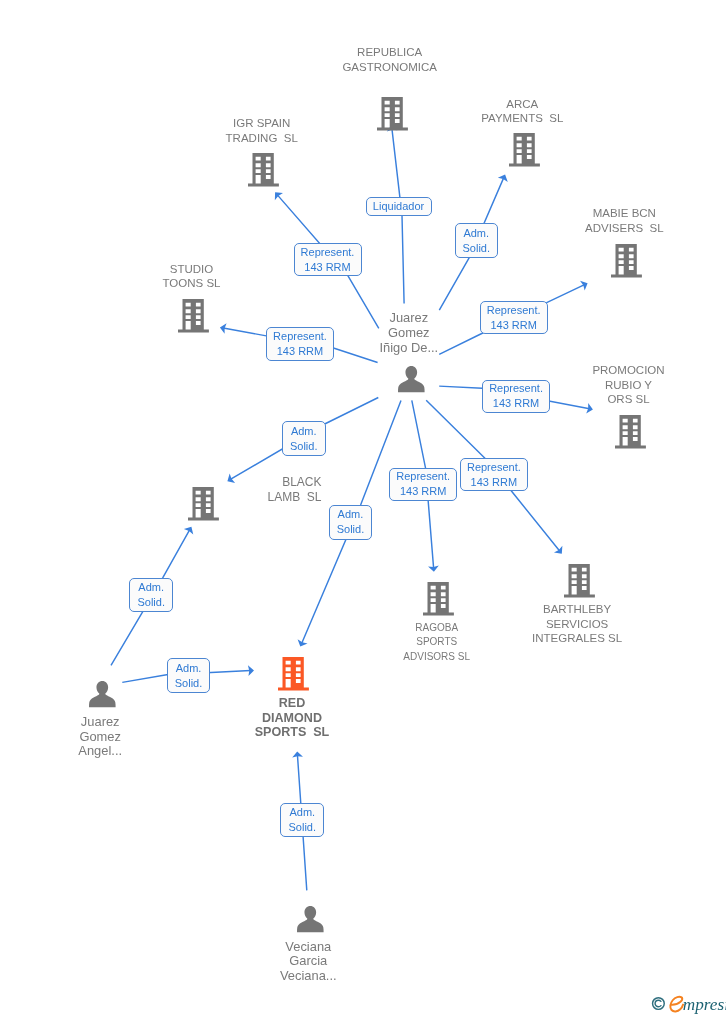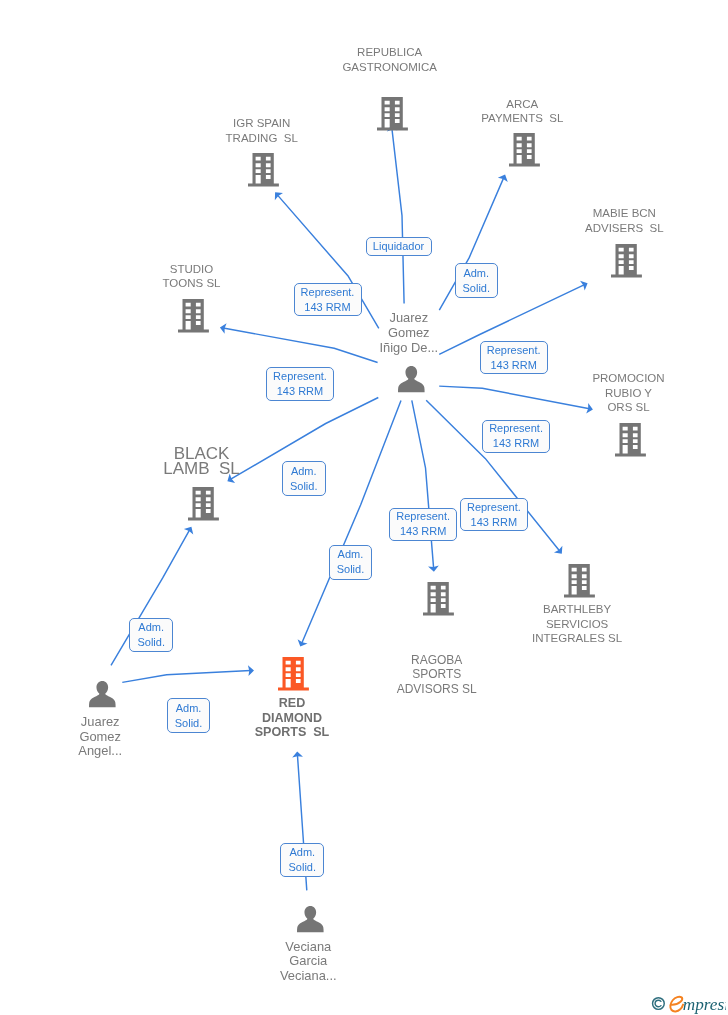--- a/index.html
+++ b/index.html
@@ -11,21 +11,21 @@
   #edge-layer{position:absolute;left:0;top:0;}
   .node{position:absolute;}
   .node-icon{position:absolute;display:block;}
   .node-text{position:absolute;text-align:center;color:#7a7a7a;
              font-size:11.5px;line-height:14.7px;white-space:pre;}
   .node-text span{display:block;}
   .node-text span, .edge-label span{transform:translateZ(0);}
   .edge-label{position:absolute;border:1.3px solid #4c86d2;border-radius:5px;
           background:#fbfbfb;color:#2f7ad3;font-size:11px;line-height:14.9px;
           text-align:right;box-sizing:border-box;
-          display:flex;flex-direction:column;justify-content:center;align-items:center;margin-top:40px;}
+          display:flex;flex-direction:column;justify-content:center;align-items:center;}
   .edge-label span{display:block;white-space:nowrap;}
   #watermark{position:absolute;left:648px;top:993px;}
 </style>
 </head>
 <body>
 
 <div id="stage">
   <svg id="edge-layer" width="728" height="1015" viewBox="0 0 728 1015">
       <g>
         <polyline points="404.10,303.50 402.00,215.60 391.89,128.38" fill="none" stroke="#3a80dd" stroke-width="1.45" stroke-linejoin="round"></polyline>
@@ -103,37 +103,37 @@
         <path d="M4.50 0.00h21.30v30.40h-21.30zM0.00 30.40h30.90v3.20h-30.90zM7.60 3.65h5.10v3.90h-5.10zM17.90 3.65h4.70v3.90h-4.70zM7.60 10.30h5.10v3.90h-5.10zM17.90 10.30h4.70v3.90h-4.70zM7.60 16.20h5.10v3.90h-5.10zM17.90 16.20h4.70v3.90h-4.70zM7.60 22.00h5.10v8.40h-5.10zM17.90 22.00h4.70v3.90h-4.70z" fill="#757575" fill-rule="evenodd"></path>
       </svg>
       <div class="node-text" style="left: 504.3px; top: 206.4px; width: 240px; font-size: 11.5px;"><span>MABIE BCN</span><span>ADVISERS  SL</span></div>
     </div>
     <div class="node" style="left: 0px; top: 0px; width: 728px; height: 1015px; pointer-events: none;">
       <svg width="31" height="34" viewBox="0 0 31 34" class="node-icon" style="left: 178.1px; top: 299.1px;">
         <path d="M4.50 0.00h21.30v30.40h-21.30zM0.00 30.40h30.90v3.20h-30.90zM7.60 3.65h5.10v3.90h-5.10zM17.90 3.65h4.70v3.90h-4.70zM7.60 10.30h5.10v3.90h-5.10zM17.90 10.30h4.70v3.90h-4.70zM7.60 16.20h5.10v3.90h-5.10zM17.90 16.20h4.70v3.90h-4.70zM7.60 22.00h5.10v8.40h-5.10zM17.90 22.00h4.70v3.90h-4.70z" fill="#757575" fill-rule="evenodd"></path>
       </svg>
       <div class="node-text" style="left: 71.5px; top: 261.7px; width: 240px; font-size: 11.5px;"><span>STUDIO</span><span>TOONS SL</span></div>
     </div>
-    <div class="node" style="left: 0px; top: 16px; width: 728px; height: 825px; pointer-events: none; border-radius: 15px;">
+    <div class="node" style="left: 0px; top: 8px; width: 728px; height: 825px; pointer-events: none; border-radius: 15px;">
       <svg width="31" height="34" viewBox="0 0 31 34" class="node-icon" style="left: 614.8px; top: 407.2px;">
         <path d="M4.50 0.00h21.30v30.40h-21.30zM0.00 30.40h30.90v3.20h-30.90zM7.60 3.65h5.10v3.90h-5.10zM17.90 3.65h4.70v3.90h-4.70zM7.60 10.30h5.10v3.90h-5.10zM17.90 10.30h4.70v3.90h-4.70zM7.60 16.20h5.10v3.90h-5.10zM17.90 16.20h4.70v3.90h-4.70zM7.60 22.00h5.10v8.40h-5.10zM17.90 22.00h4.70v3.90h-4.70z" fill="#757575" fill-rule="evenodd"></path>
       </svg>
       <div class="node-text" style="left: 508.5px; top: 355px; width: 240px; font-size: 11.5px;"><span>PROMOCION</span><span>RUBIO Y</span><span>ORS SL</span></div>
     </div>
     <div class="node" style="left: 0px; top: 0px; width: 728px; height: 1015px; pointer-events: none;">
       <svg width="31" height="34" viewBox="0 0 31 34" class="node-icon" style="left: 188.2px; top: 487.1px;">
         <path d="M4.50 0.00h21.30v30.40h-21.30zM0.00 30.40h30.90v3.20h-30.90zM7.60 3.65h5.10v3.90h-5.10zM17.90 3.65h4.70v3.90h-4.70zM7.60 10.30h5.10v3.90h-5.10zM17.90 10.30h4.70v3.90h-4.70zM7.60 16.20h5.10v3.90h-5.10zM17.90 16.20h4.70v3.90h-4.70zM7.60 22.00h5.10v8.40h-5.10zM17.90 22.00h4.70v3.90h-4.70z" fill="#757575" fill-rule="evenodd"></path>
       </svg>
-      <div class="node-text" style="left: 81.5px; top: 447px; width: 240px; font-size: 17px;"><span>BLACK</span><span>LAMB  SL</span></div>
+      <div class="node-text" style="left: 81.5px; top: 475px; width: 240px; font-size: 12px; text-align: right;"><span>BLACK</span><span>LAMB  SL</span></div>
     </div>
     <div class="node" style="left: 0px; top: 0px; width: 728px; height: 1015px; pointer-events: none;">
       <svg width="31" height="34" viewBox="0 0 31 34" class="node-icon" style="left: 423.2px; top: 582px;">
         <path d="M4.50 0.00h21.30v30.40h-21.30zM0.00 30.40h30.90v3.20h-30.90zM7.60 3.65h5.10v3.90h-5.10zM17.90 3.65h4.70v3.90h-4.70zM7.60 10.30h5.10v3.90h-5.10zM17.90 10.30h4.70v3.90h-4.70zM7.60 16.20h5.10v3.90h-5.10zM17.90 16.20h4.70v3.90h-4.70zM7.60 22.00h5.10v8.40h-5.10zM17.90 22.00h4.70v3.90h-4.70z" fill="#757575" fill-rule="evenodd"></path>
       </svg>
-      <div class="node-text" style="left: 316.7px; top: 620.7px; width: 240px; font-size: 12px; margin-top: 32px;"><span>RAGOBA</span><span>SPORTS</span><span>ADVISORS SL</span></div>
+      <div class="node-text" style="left: 316.7px; top: 620.7px; width: 240px; font-size: 10px;"><span>RAGOBA</span><span>SPORTS</span><span>ADVISORS SL</span></div>
     </div>
     <div class="node" style="left: 0px; top: 0px; width: 728px; height: 738px; pointer-events: none;">
       <svg width="31" height="34" viewBox="0 0 31 34" class="node-icon" style="left: 564.1px; top: 563.9px;">
         <path d="M4.50 0.00h21.30v30.40h-21.30zM0.00 30.40h30.90v3.20h-30.90zM7.60 3.65h5.10v3.90h-5.10zM17.90 3.65h4.70v3.90h-4.70zM7.60 10.30h5.10v3.90h-5.10zM17.90 10.30h4.70v3.90h-4.70zM7.60 16.20h5.10v3.90h-5.10zM17.90 16.20h4.70v3.90h-4.70zM7.60 22.00h5.10v8.40h-5.10zM17.90 22.00h4.70v3.90h-4.70z" fill="#757575" fill-rule="evenodd"></path>
       </svg>
       <div class="node-text" style="left: 457.1px; top: 601.8px; width: 240px; font-size: 11.5px;"><span>BARTHLEBY</span><span>SERVICIOS</span><span>INTEGRALES SL</span></div>
     </div>
     <div class="node" style="left: 0px; top: 0px; width: 728px; height: 1015px; pointer-events: none;">
       <svg width="31" height="34" viewBox="0 0 31 34" class="node-icon" style="left: 278px; top: 656.9px;">
         <path d="M4.50 0.00h21.30v30.40h-21.30zM0.00 30.40h30.90v3.20h-30.90zM7.60 3.65h5.10v3.90h-5.10zM17.90 3.65h4.70v3.90h-4.70zM7.60 10.30h5.10v3.90h-5.10zM17.90 10.30h4.70v3.90h-4.70zM7.60 16.20h5.10v3.90h-5.10zM17.90 16.20h4.70v3.90h-4.70zM7.60 22.00h5.10v8.40h-5.10zM17.90 22.00h4.70v3.90h-4.70z" fill="#fb5825" fill-rule="evenodd"></path>

